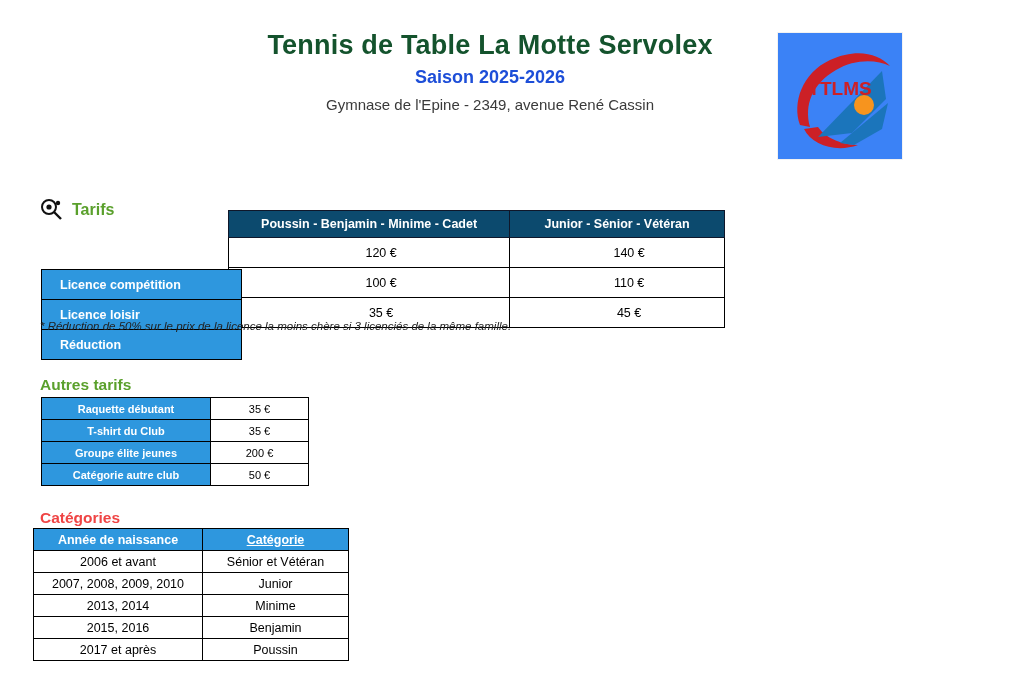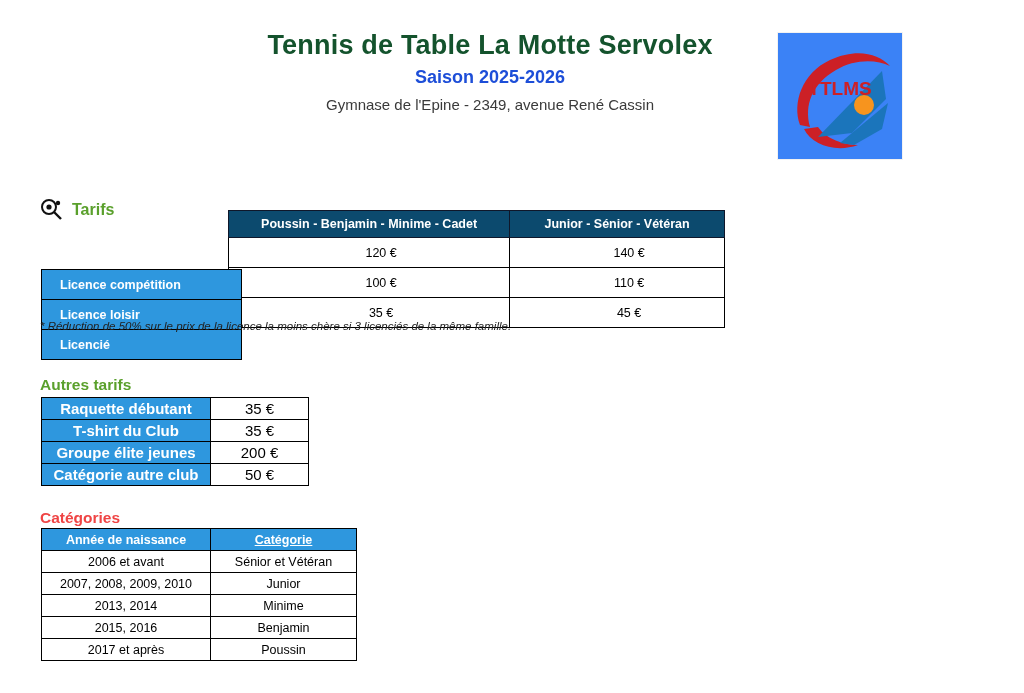--- a/index.html
+++ b/index.html
@@ -144,21 +144,21 @@
     font-size: 15.5px;
   }
   .tbl-autres {
     position: absolute;
     left: 41px;
     top: 397px;
   }
   .tbl-autres td {
     border: 1px solid #000;
     height: 19px;
-    font-size: 15px;
+    font-size: 11px;
   }
   .tbl-autres td.k {
     background: #2e97de;
     color: #fff;
     font-weight: bold;
     width: 166px;
     text-align: center;
   }
   .tbl-autres td.v {
     background: #fff;
@@ -170,21 +170,21 @@
   .h-cat {
     position: absolute;
     left: 40px;
     top: 509px;
     color: #ef4444;
     font-weight: bold;
     font-size: 15.5px;
   }
   .tbl-cat {
     position: absolute;
-    left: 41px;
+    left: 33px;
     top: 528px;
   }
   .tbl-cat th {
     background: #2e97de;
     color: #fff;
     font-weight: bold;
     font-size: 12.5px;
     height: 19px;
     border: 1px solid #000;
     text-align: center;
@@ -258,21 +258,21 @@
 
 <table class="tarifs-labels">
   <tbody>
       <tr>
     <td>Licence compétition</td>
   </tr>
   <tr>
     <td>Licence loisir</td>
   </tr>
   <tr>
-    <td>Licencié</td>
+    <td>Réduction</td>
   </tr>
 </tbody>
   </table>
 
 <div class="footnote">* Réduction de 50% sur le prix de la licence la moins chère si 3 licenciés de la même famille.</div>
 
 <div class="h-autres">Autres tarifs</div>
 
 <table class="tbl-autres">
   <tbody>

